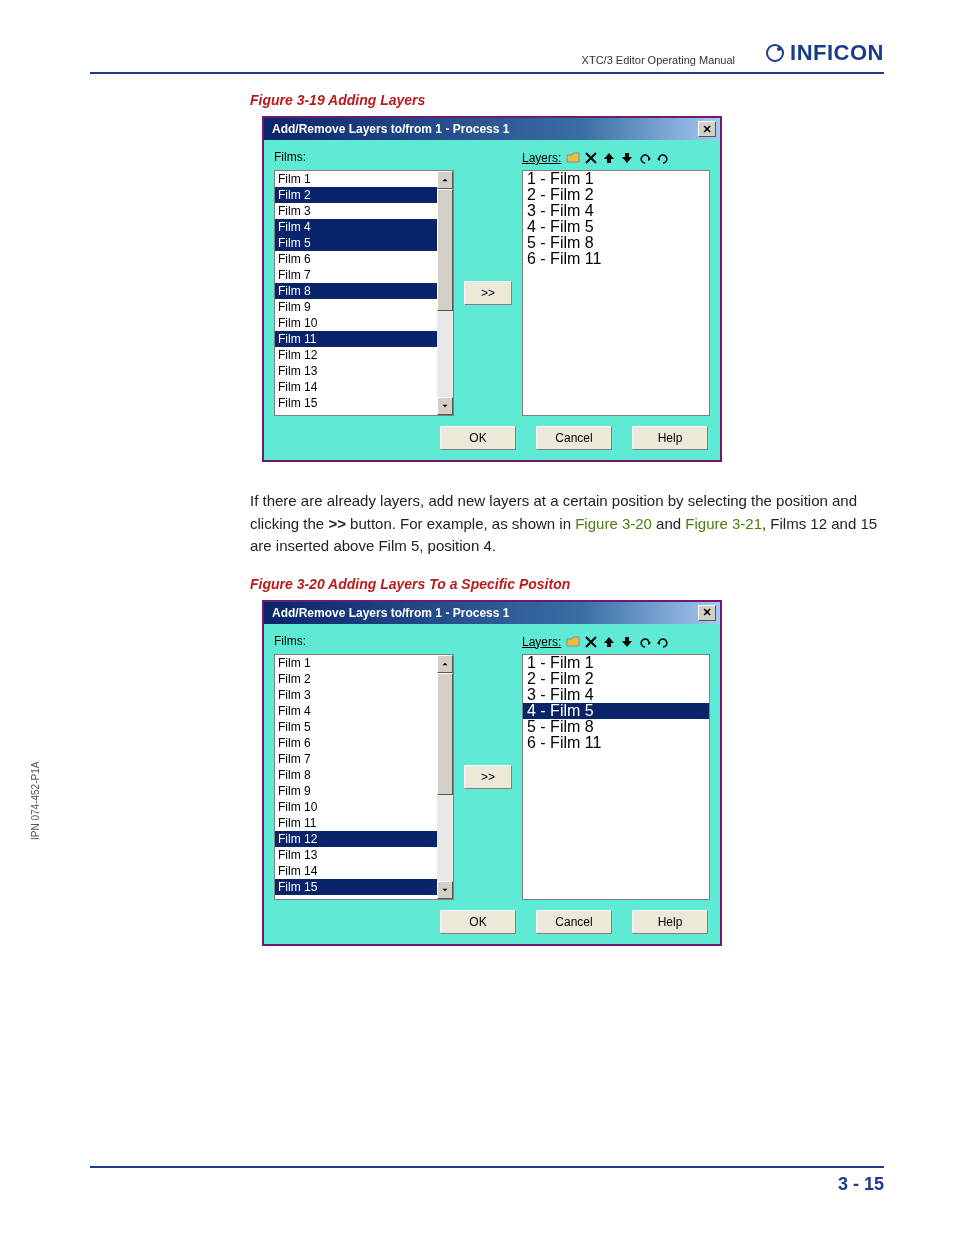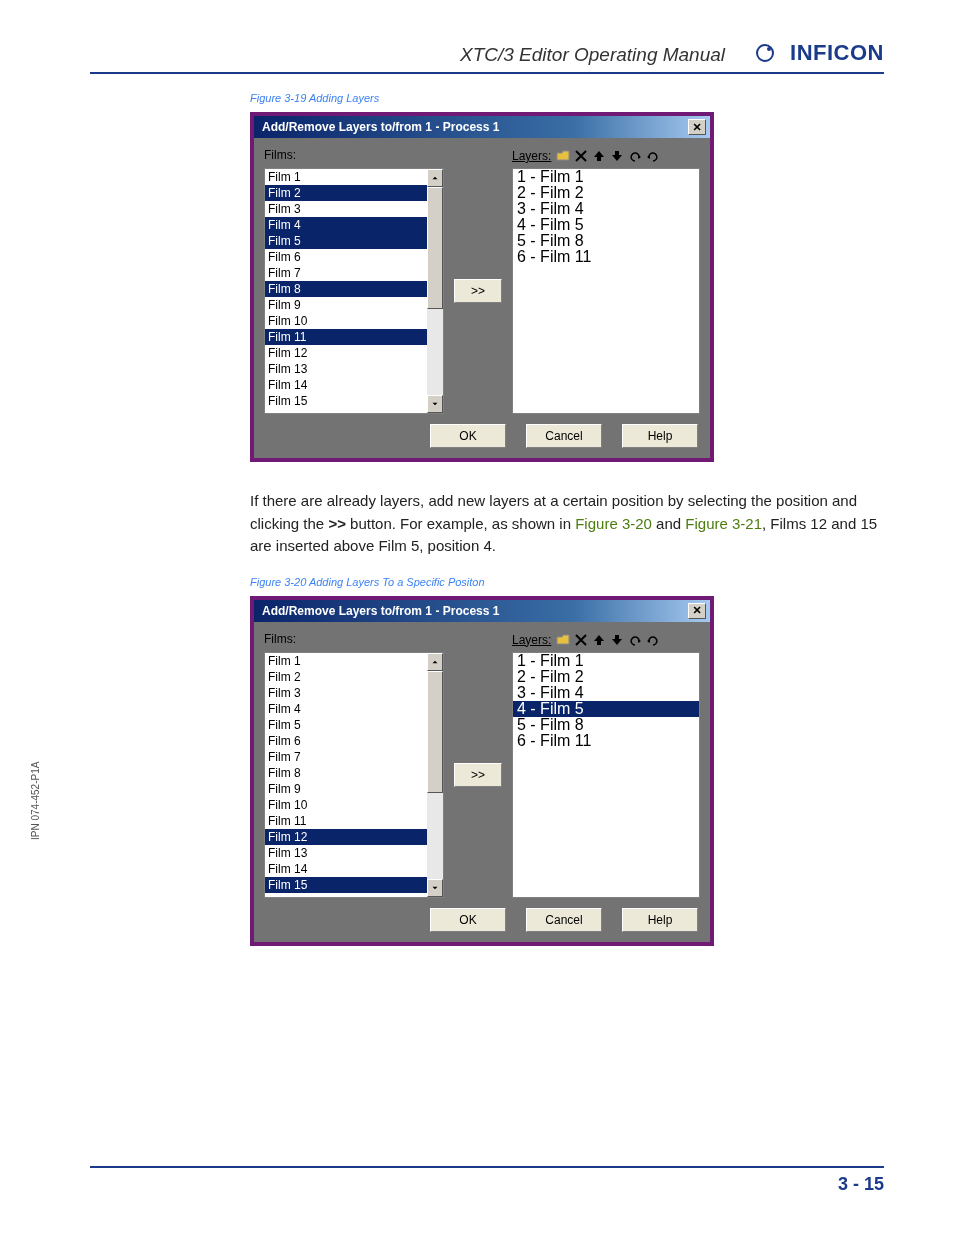--- a/index.html
+++ b/index.html
@@ -20,52 +20,53 @@
   }
   .header-row {
     display: flex;
     align-items: flex-end;
     justify-content: flex-end;
     gap: 20px;
     padding-bottom: 6px;
     border-bottom: 2px solid #1a3a8a;
   }
   .header-title {
-    font-style: italic;
-    font-size: 19px;
+    font-size: 11px;
     color: #333;
     padding-right: 10px;
   }
   .brand {
     display: flex;
     align-items: center;
-    gap: 15px;
+    gap: 5px;
     font-weight: 600;
     font-size: 22px;
     color: #1a3a8a;
     letter-spacing: 0.5px;
   }
   .brand svg { width: 20px; height: 20px; }
   .content {
     margin-left: 160px;
     margin-right: 0;
   }
   .figcap {
     font-style: italic;
-    font-size: 11px;
-    color: #3b82f6;
+    font-size: 14px;
+    color: #b91c1c;
     margin: 18px 0 8px 0;
+    font-weight: bold;
   }
   .dialog {
     width: 456px;
-    border: 4px solid #701a75;
-    background: #737373;
+    border: 2px solid #701a75;
+    background: #5eead4;
     font-family: Tahoma, Arial, sans-serif;
     font-size: 12px;
     color: #000;
+    margin-left: 12px;
   }
   .titlebar {
     background: linear-gradient(to right, #0a246a 0%, #3a6ea5 70%, #a6caf0 100%);
     color: #fff;
     font-weight: bold;
     font-size: 12px;
     padding: 3px 4px 3px 8px;
     display: flex;
     align-items: center;
     justify-content: space-between;

